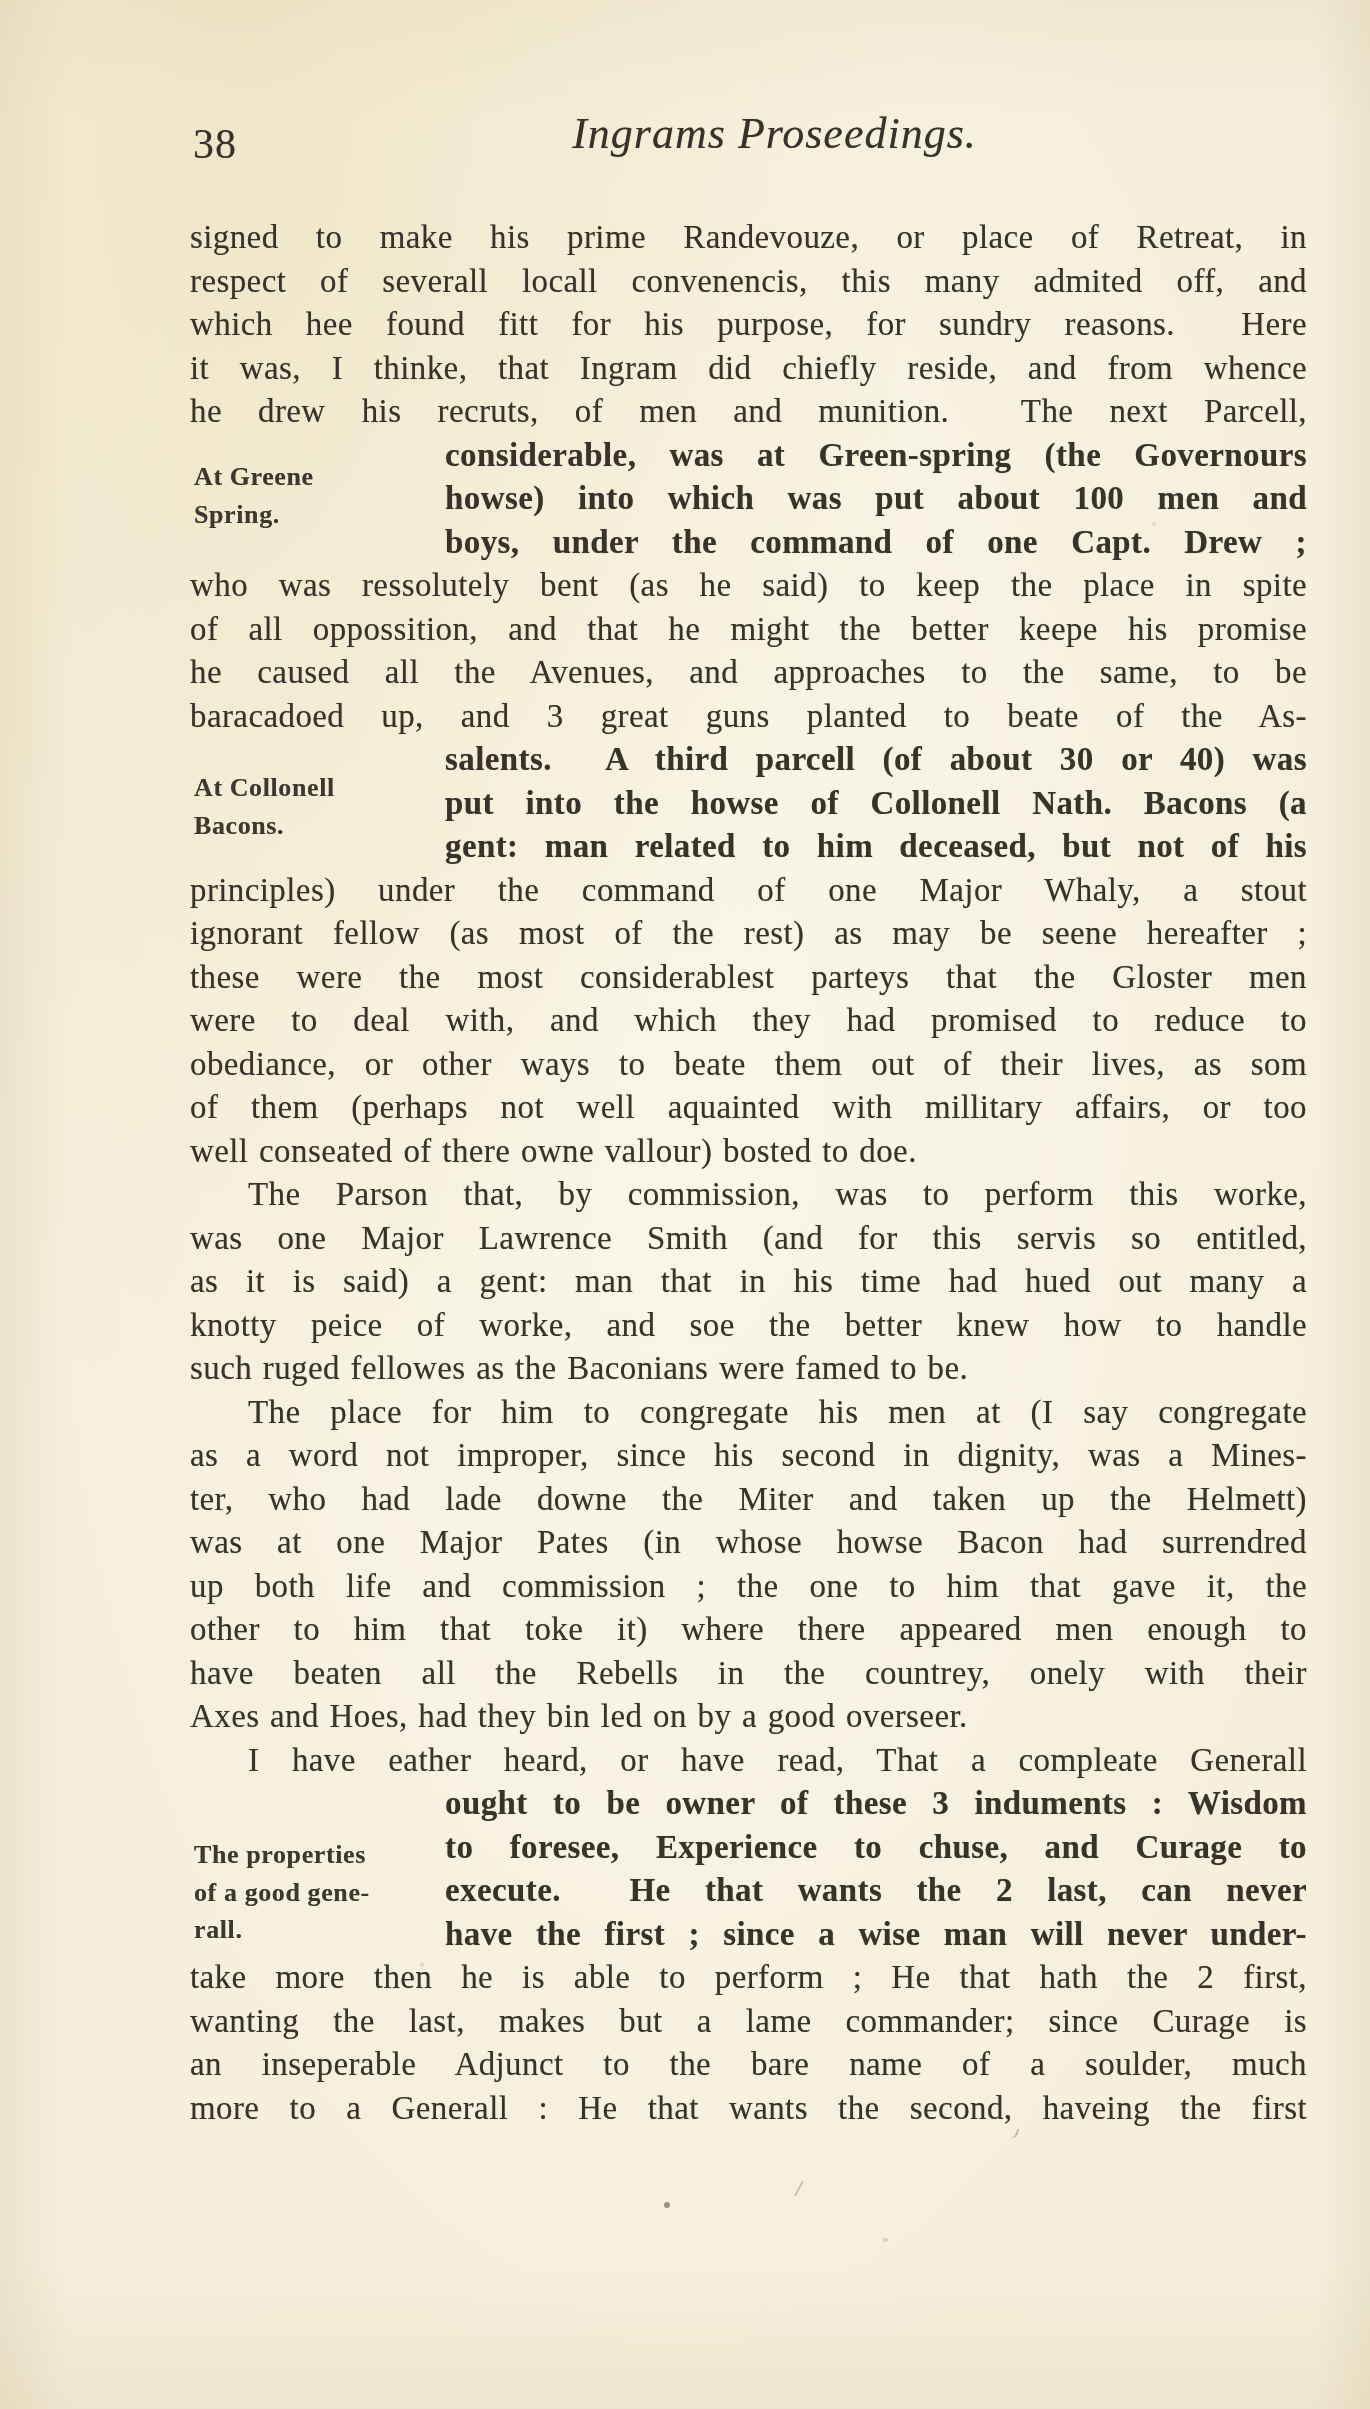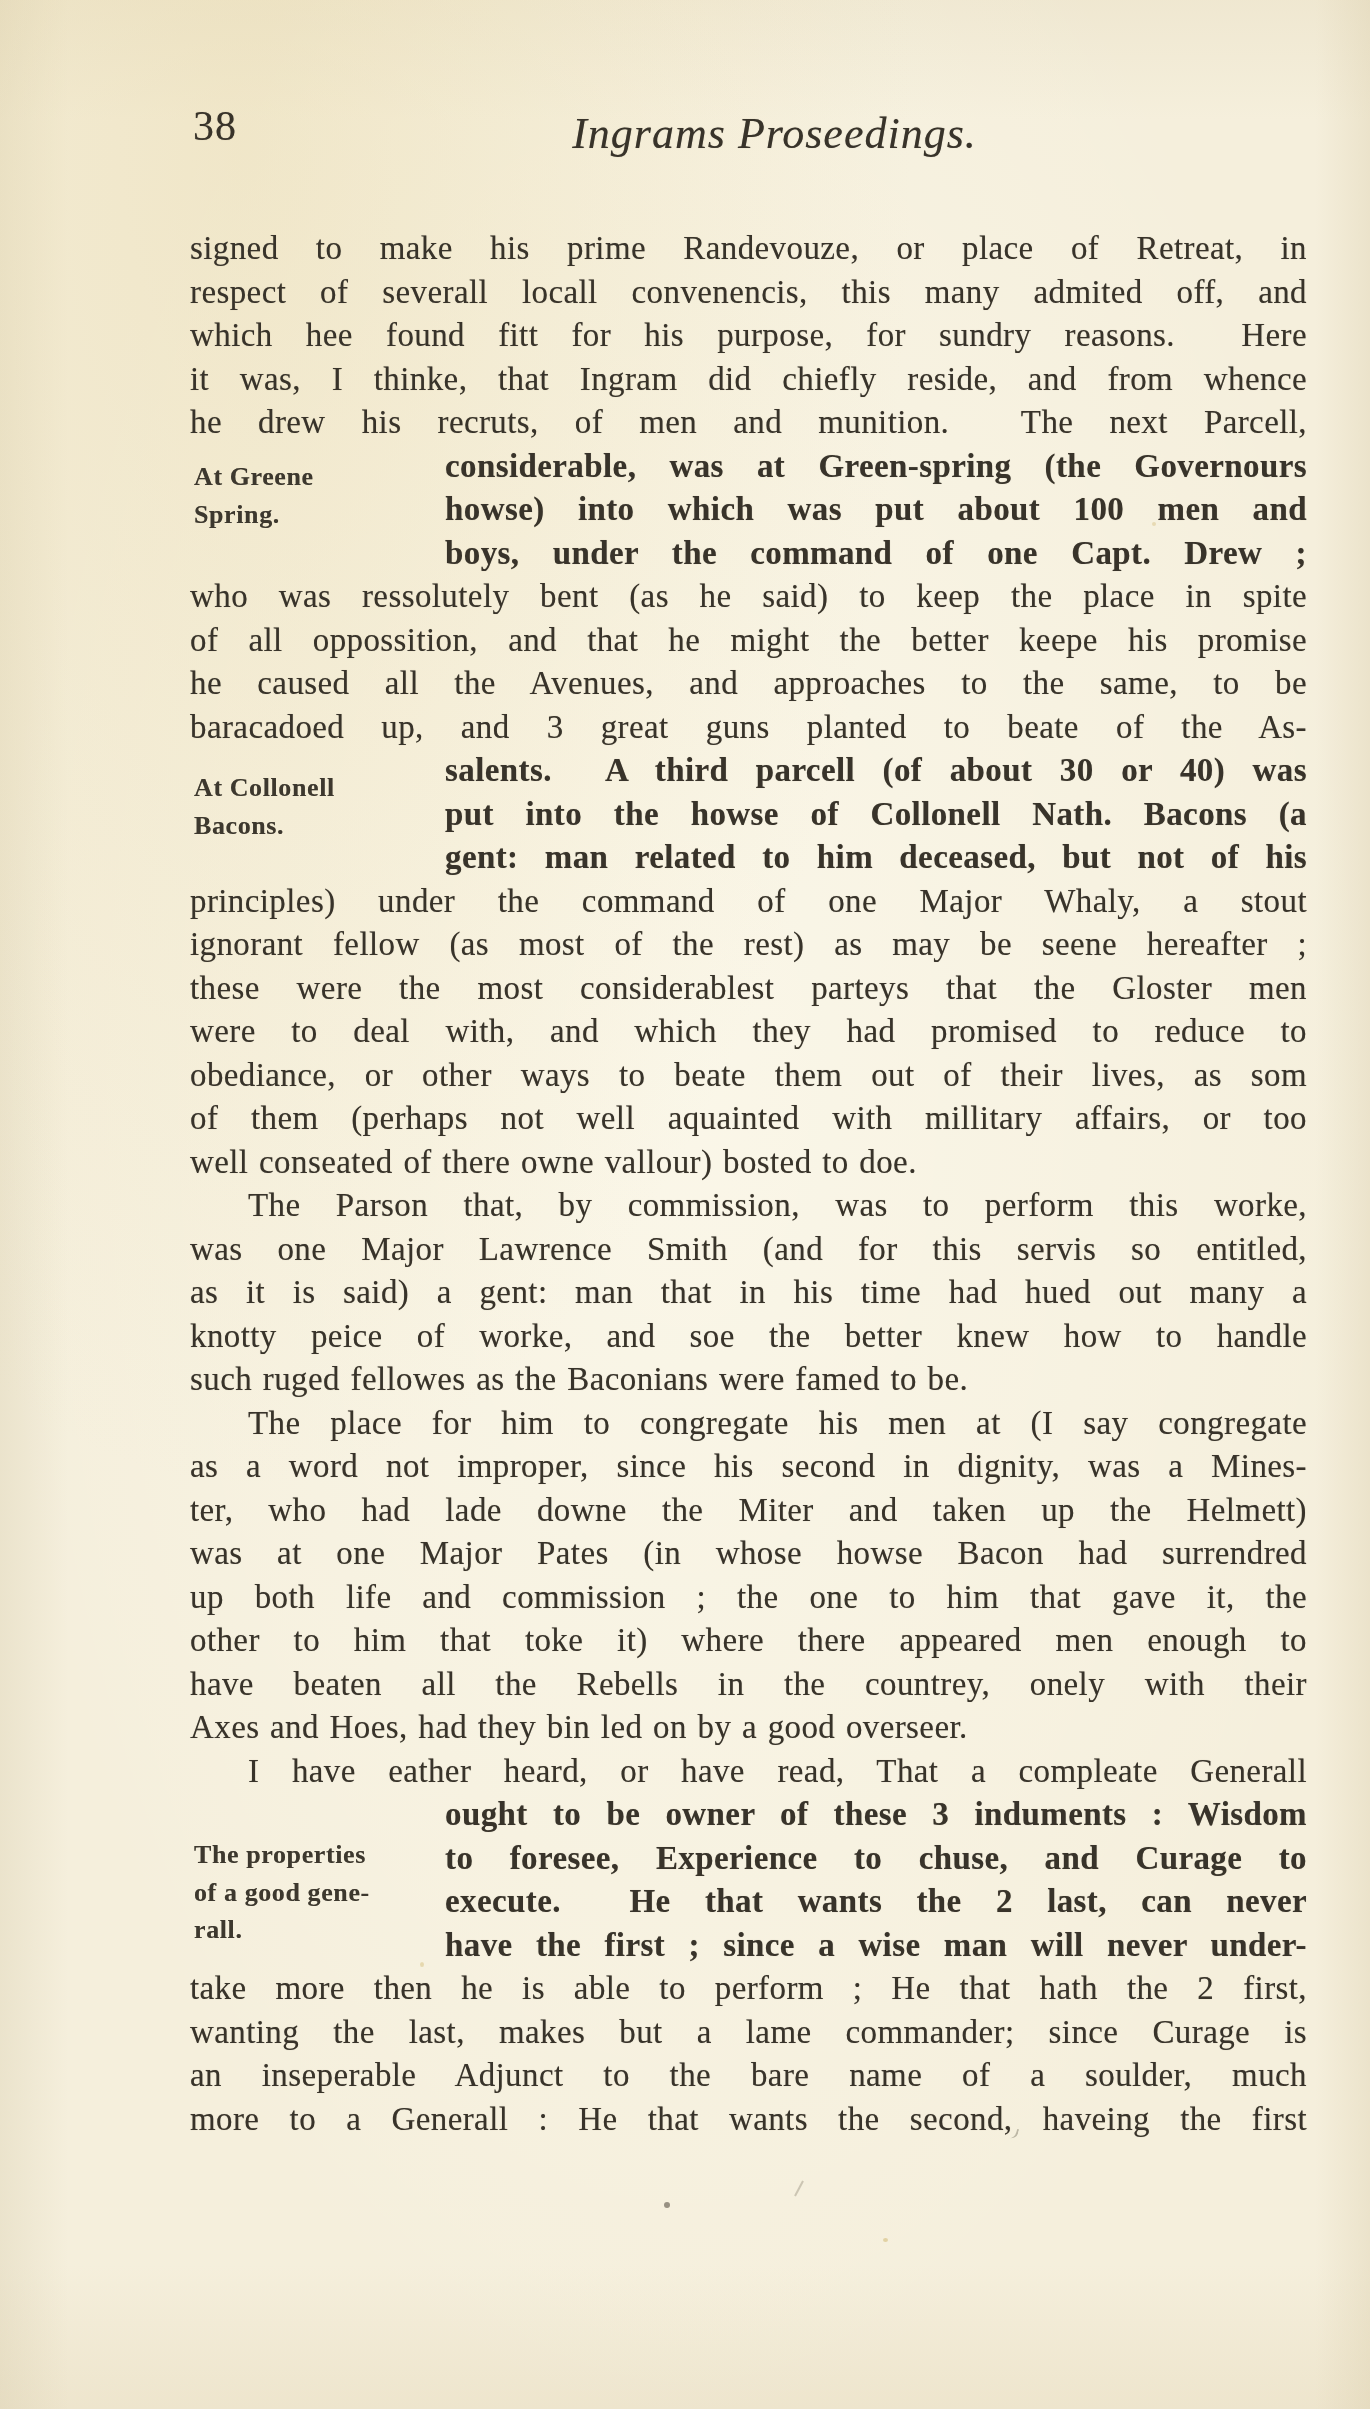--- a/index.html
+++ b/index.html
@@ -10,32 +10,32 @@
     background-image:
       radial-gradient(ellipse at 18% 6%, rgba(232,216,168,.38), transparent 42%),
       radial-gradient(ellipse at 50% 45%, rgba(255,253,243,.55), transparent 72%),
       linear-gradient(to right, rgba(208,196,162,.28), transparent 5%, transparent 96%, rgba(213,199,163,.30)),
       linear-gradient(to bottom, rgba(222,209,175,.25), transparent 5%, transparent 94%, rgba(221,206,170,.30));
     overflow:hidden;
     font-family:"Liberation Serif","DejaVu Serif",serif;
     color:#38332a;
   }
   .pagenum{
-    position:absolute;left:193px;top:102px;
+    position:absolute;left:193px;top:120px;
     font-size:42px;letter-spacing:1px;
     text-shadow:0 0 .7px rgba(45,40,28,.45);
   }
   .running-title{
     position:absolute;left:190px;top:108px;width:1117px;
     padding-left:52px;box-sizing:border-box;
     text-align:center;font-style:italic;font-size:44px;letter-spacing:1px;
     text-shadow:0 0 .7px rgba(45,40,28,.45);
   }
   .page-text{
-    position:absolute;left:190px;top:216px;width:1117px;margin-top:11px;
+    position:absolute;left:190px;top:216px;width:1117px;
   }
   .line{
     height:43.5px;line-height:43.5px;
     font-size:33px;letter-spacing:.4px;word-spacing:2px;
     text-shadow:0 0 .7px rgba(45,40,28,.40);
   }
   .line.just{text-align:justify;text-align-last:justify;text-justify:inter-word;}
   .line.cutin{padding-left:255px;box-sizing:border-box;font-weight:bold;}
   .line.para{text-indent:58px;}
   .sidenote{

